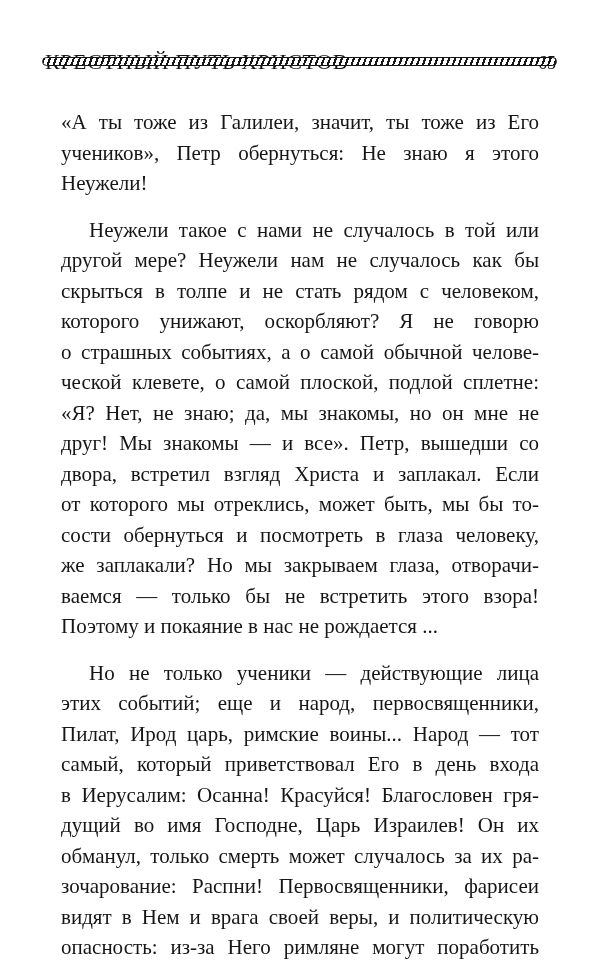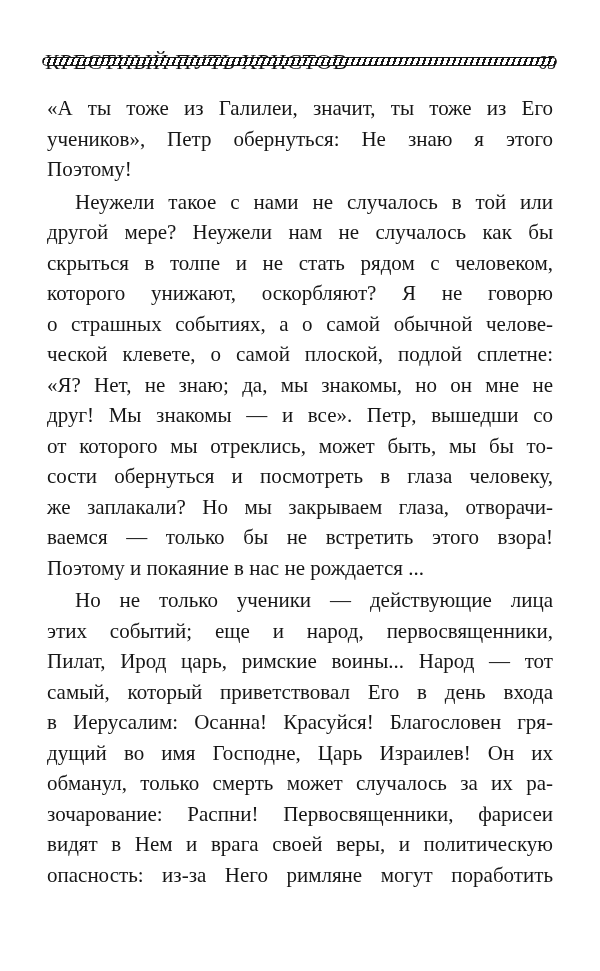--- a/index.html
+++ b/index.html
@@ -28,21 +28,21 @@
     border:1.6px solid var(--ink);
     border-radius:5px;
     background:repeating-linear-gradient(110deg,
       var(--ink) 0px, var(--ink) 2.1px,
       var(--paper) 2.1px, var(--paper) 5.6px);
   }
   .body-text {
     position:absolute; top:91px; left:45px; right:45px;
     font-size:21px; line-height:30.5px;
   }
-  .paragraph { margin:2px; }
+  .paragraph { margin:16px; }
   .line {
     text-align:justify;
     text-align-last:left;
     min-height:30.5px;
   }
   .line.just { text-align-last:justify; }
   .line.indent { padding-left:28px; }
   .it { }
 </style>
 </head>
@@ -51,31 +51,32 @@
 <div class="page">
   <div class="header-row">
     <span class="running-title">КРЕСТНЫЙ ПУТЬ ХРИСТОВ</span>
     <span class="page-number">65</span>
   </div>
   <div class="rope-divider"></div>
   <div class="body-text">
       <div class="paragraph">
         <div class="line just"><span class="rm">«А ты тоже из Галилеи, значит, ты тоже из Его</span></div>
         <div class="line just"><span class="rm">учеников», Петр обернуться: </span><span class="it">Не знаю я этого</span></div>
-        <div class="line"><span class="it">Поэтому!</span></div>
+        <div class="line"><span class="it">Неужели!</span></div>
       </div>
       <div class="paragraph">
         <div class="line just indent"><span class="rm">Неужели такое с нами не случалось в той или</span></div>
         <div class="line just"><span class="rm">другой мере? Неужели нам не случалось как бы</span></div>
         <div class="line just"><span class="rm">скрыться в толпе и не стать рядом с человеком,</span></div>
         <div class="line just"><span class="rm">которого унижают, оскорбляют? Я не говорю</span></div>
         <div class="line just"><span class="rm">о страшных событиях, а о самой обычной челове-</span></div>
         <div class="line just"><span class="rm">ческой клевете, о самой плоской, подлой сплетне:</span></div>
         <div class="line just"><span class="rm">«Я? Нет, не знаю; да, мы знакомы, но он мне не</span></div>
         <div class="line just"><span class="rm">друг! Мы знакомы — и все». Петр, вышедши со</span></div>
+        <div class="line just"><span class="rm">двора, встретил взгляд Христа и заплакал. Если</span></div>
         <div class="line just"><span class="rm">от которого мы отреклись, может быть, мы бы то-</span></div>
         <div class="line just"><span class="rm">сости обернуться и посмотреть в глаза человеку,</span></div>
         <div class="line just"><span class="rm">же заплакали? Но мы закрываем глаза, отворачи-</span></div>
         <div class="line just"><span class="rm">ваемся — только бы не встретить этого взора!</span></div>
         <div class="line"><span class="rm">Поэтому и покаяние в нас не рождается ...</span></div>
       </div>
       <div class="paragraph">
         <div class="line just indent"><span class="rm">Но не только ученики — действующие лица</span></div>
         <div class="line just"><span class="rm">этих событий; еще и народ, первосвященники,</span></div>
         <div class="line just"><span class="rm">Пилат, Ирод царь, римские воины... Народ — тот</span></div>

